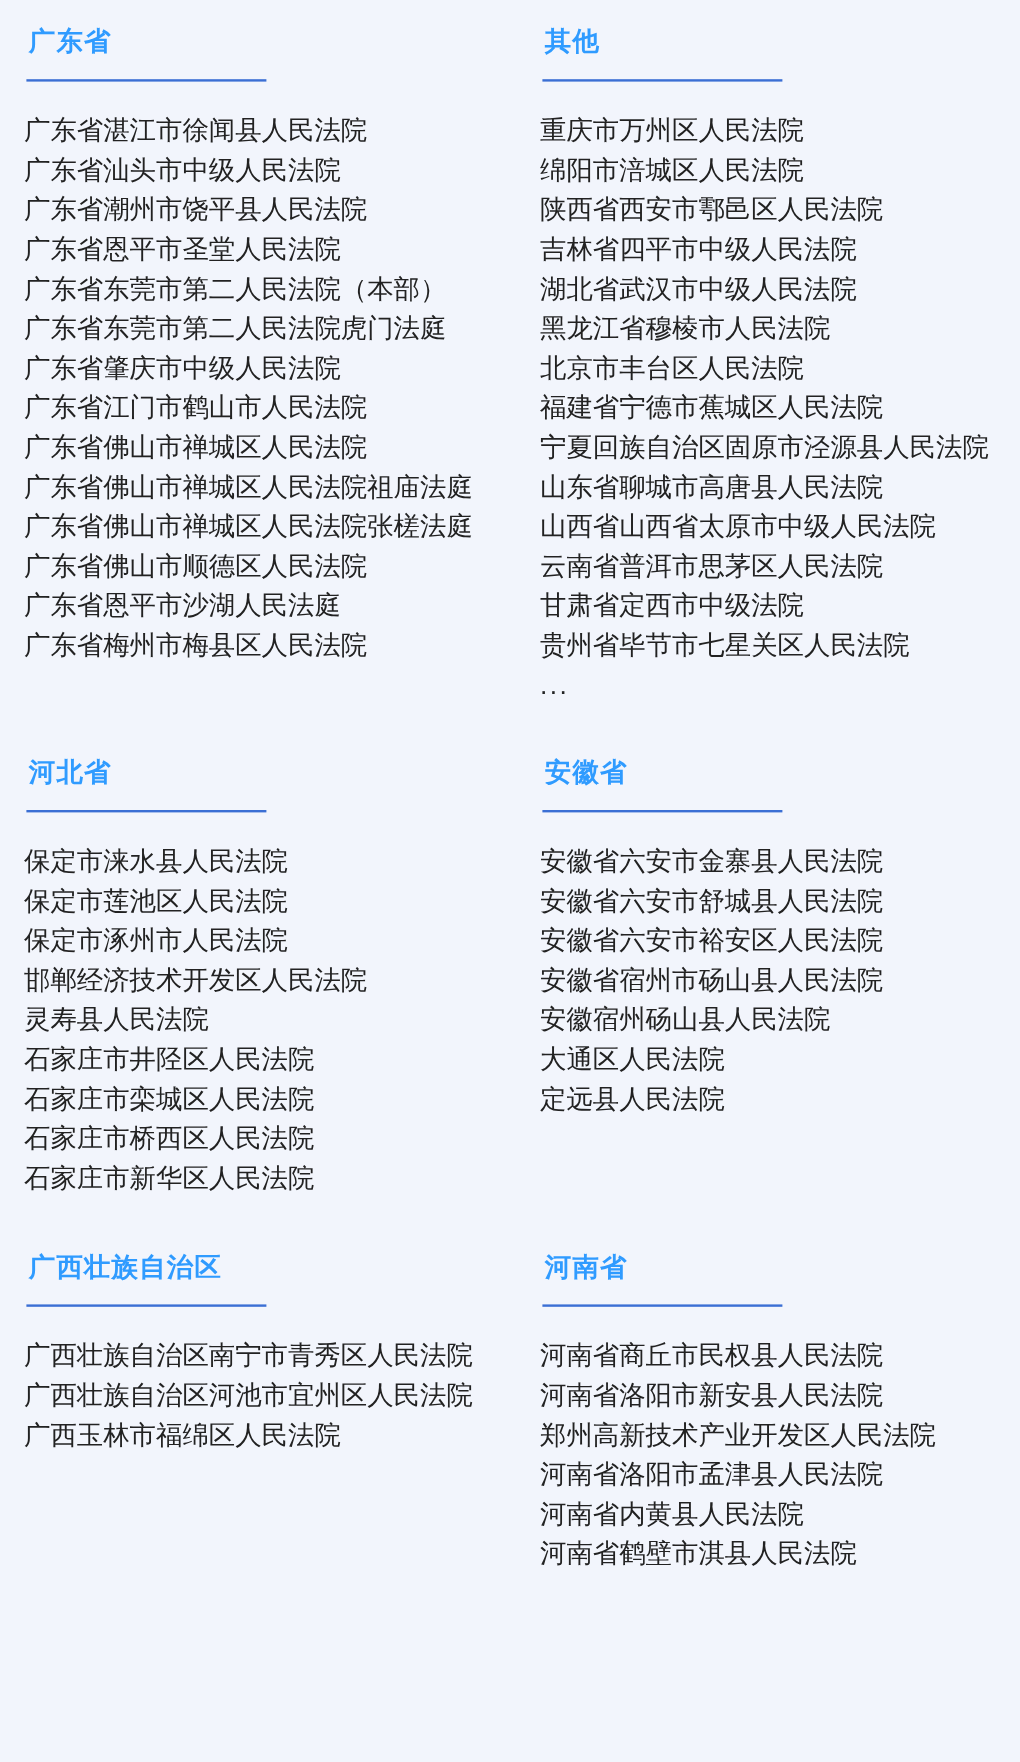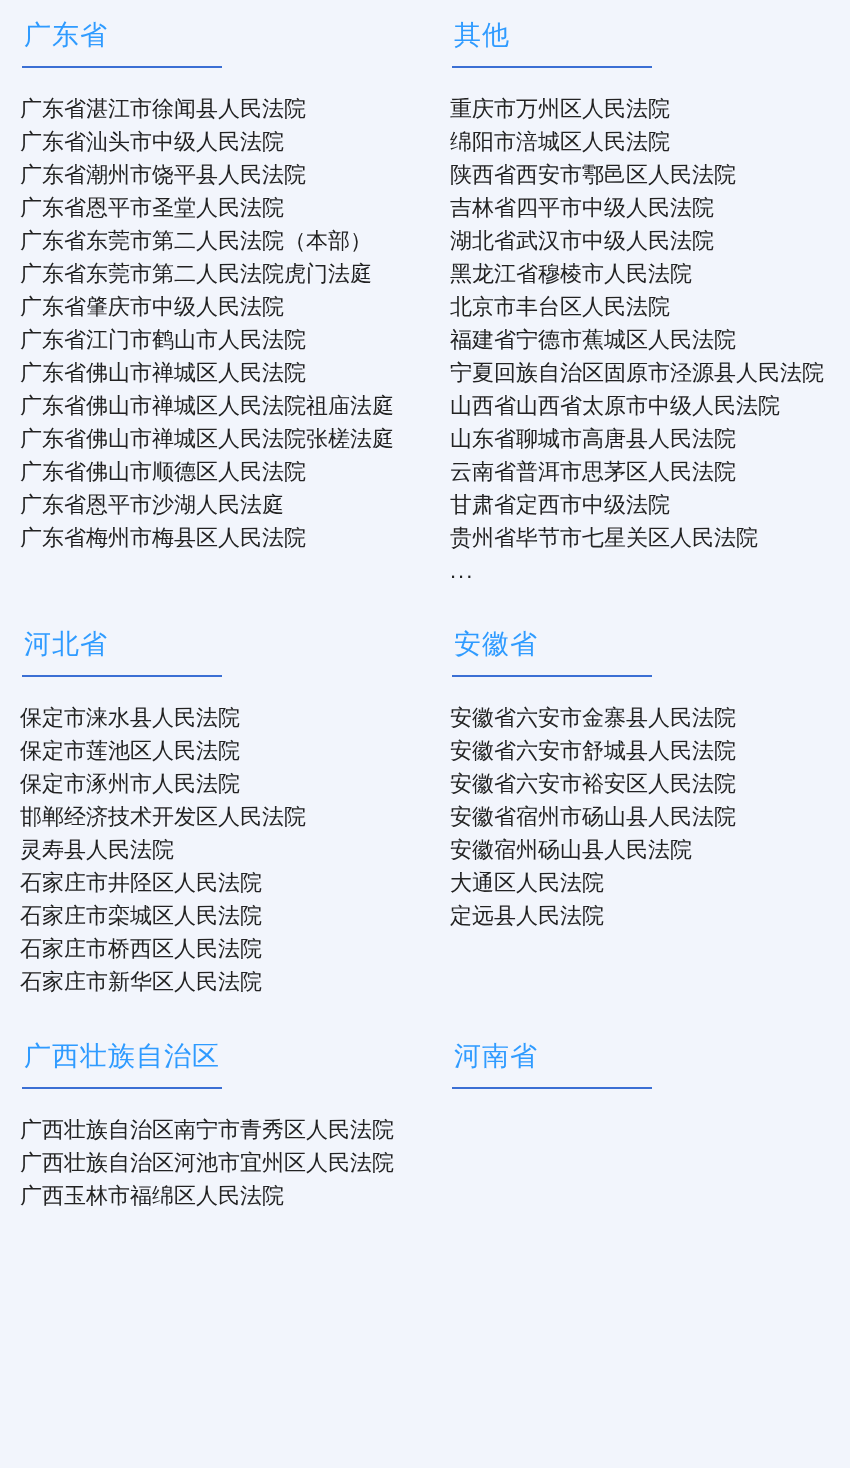--- a/index.html
+++ b/index.html
@@ -36,22 +36,22 @@
   }
   .col-right {
     padding-left: 25px;
     padding-right: 0;
   }
   .row-1 { margin-top: 18px; }
   .row-2 { margin-top: 40px; }
   .row-3 { margin-top: 41px; }
 
   .heading {
-    font-size: 27px;
-    font-weight: normal;
+    font-size: 22px;
+    font-weight: bold;
     color: #2f9bff;
     letter-spacing: 1px;
     line-height: 34px;
     margin: 0 0 14px 4px;
   }
   .rule {
     width: 200px;
     height: 2px;
     background: #3b6fd4;
     margin: 0 0 24px 2px;
@@ -105,22 +105,22 @@
       <ul class="list">
         <li>重庆市万州区人民法院</li>
         <li>绵阳市涪城区人民法院</li>
         <li>陕西省西安市鄠邑区人民法院</li>
         <li>吉林省四平市中级人民法院</li>
         <li>湖北省武汉市中级人民法院</li>
         <li>黑龙江省穆棱市人民法院</li>
         <li>北京市丰台区人民法院</li>
         <li>福建省宁德市蕉城区人民法院</li>
         <li>宁夏回族自治区固原市泾源县人民法院</li>
+        <li>山东省聊城市高唐县人民法院</li>
         <li>山西省山西省太原市中级人民法院</li>
-        <li>山东省聊城市高唐县人民法院</li>
         <li>云南省普洱市思茅区人民法院</li>
         <li>甘肃省定西市中级法院</li>
         <li>贵州省毕节市七星关区人民法院</li>
         <li class="ellipsis-item">...</li>
       </ul>
     </div>
 
     <div class="block col-left row-2">
       <div class="heading">河北省</div>
       <div class="rule"></div>
@@ -157,16 +157,24 @@
       <ul class="list">
         <li>广西壮族自治区南宁市青秀区人民法院</li>
         <li>广西壮族自治区河池市宜州区人民法院</li>
         <li>广西玉林市福绵区人民法院</li>
       </ul>
     </div>
 
     <div class="block col-right row-3">
       <div class="heading">河南省</div>
       <div class="rule"></div>
+      <ul class="list">
+        <li>河南省商丘市民权县人民法院</li>
+        <li>河南省洛阳市新安县人民法院</li>
+        <li>郑州高新技术产业开发区人民法院</li>
+        <li>河南省洛阳市孟津县人民法院</li>
+        <li>河南省内黄县人民法院</li>
+        <li>河南省鹤壁市淇县人民法院</li>
+      </ul>
     </div>
 
   </div>
 </div>
 
 </body></html>

